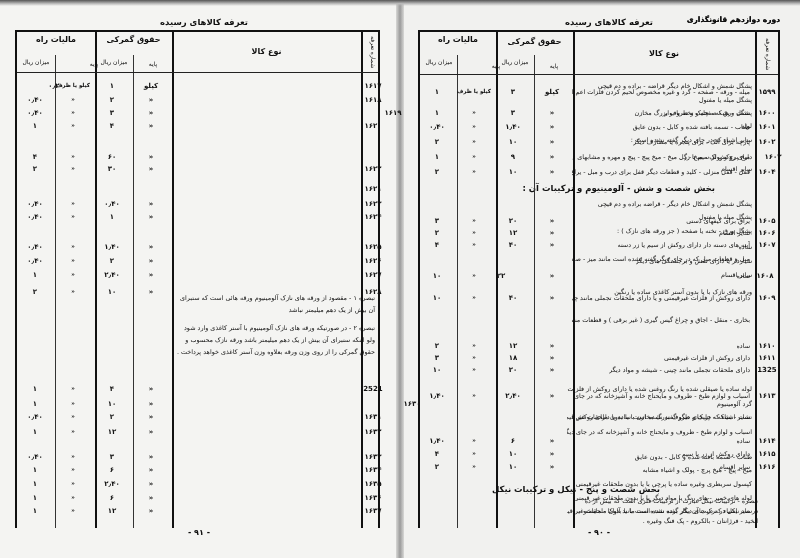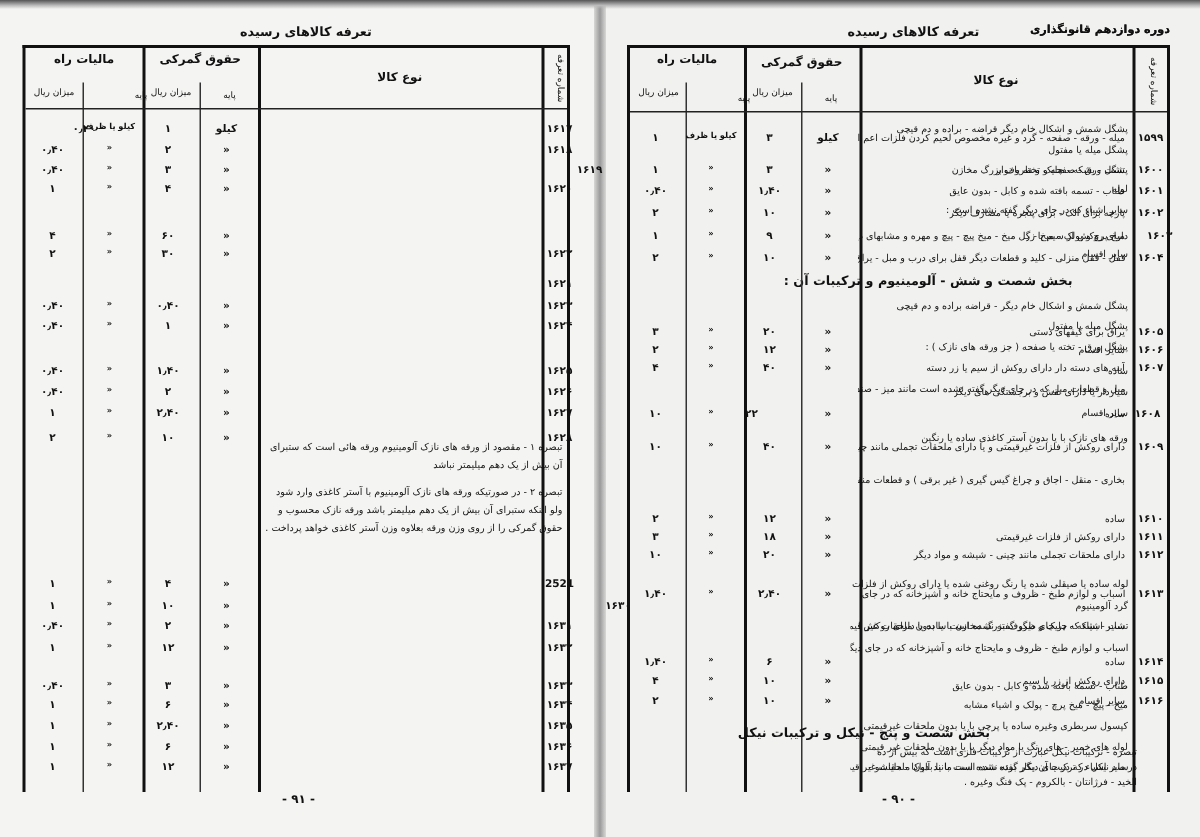--- a/index.html
+++ b/index.html
@@ -322,21 +322,21 @@
       <div class="num" style="left:534px; top:342px; width:36px;">»</div>
       <div class="num" style="left:495px; top:342px; width:36px;">۱۲</div>
       <div class="num" style="left:456px; top:342px; width:36px; font-size:5.5px;">»</div>
       <div class="num" style="left:419px; top:342px; width:36px;">۲</div>
       <div class="code" style="left:755px; top:354px; width:24px;">۱۶۱۱</div>
       <div class="row" style="right:50px; top:354px; max-width:178px; overflow:hidden;">دارای روکش از فلزات غیرقیمتی</div>
       <div class="num" style="left:534px; top:354px; width:36px;">»</div>
       <div class="num" style="left:495px; top:354px; width:36px;">۱۸</div>
       <div class="num" style="left:456px; top:354px; width:36px; font-size:5.5px;">»</div>
       <div class="num" style="left:419px; top:354px; width:36px;">۳</div>
-      <div class="code" style="left:755px; top:366px; width:24px;">۱۶۱۲</div>
+      <div class="code" style="left:755px; top:366px; width:24px;">1325</div>
       <div class="row" style="right:50px; top:366px; max-width:178px; overflow:hidden;">دارای ملحقات تجملی مانند چینی - شیشه و مواد دیگر</div>
       <div class="num" style="left:534px; top:366px; width:36px;">»</div>
       <div class="num" style="left:495px; top:366px; width:36px;">۲۰</div>
       <div class="num" style="left:456px; top:366px; width:36px; font-size:5.5px;">»</div>
       <div class="num" style="left:419px; top:366px; width:36px;">۱۰</div>
       <div class="code" style="left:755px; top:392px; width:24px;">۱۶۱۳</div>
       <div class="row" style="right:50px; top:392px; max-width:178px; overflow:hidden;">اسباب و لوازم طبخ - ظروف و مایحتاج خانه و آشپزخانه که در جای دیگر گفته نشده است با یا بدون ملحقات از مواد دیگر ساده یا دارای روکش از فلزات غیر قیمتی</div>
       <div class="num" style="left:534px; top:392px; width:36px;">»</div>
       <div class="num" style="left:495px; top:392px; width:36px;">۲٫۴۰</div>
       <div class="num" style="left:456px; top:392px; width:36px; font-size:5.5px;">»</div>

